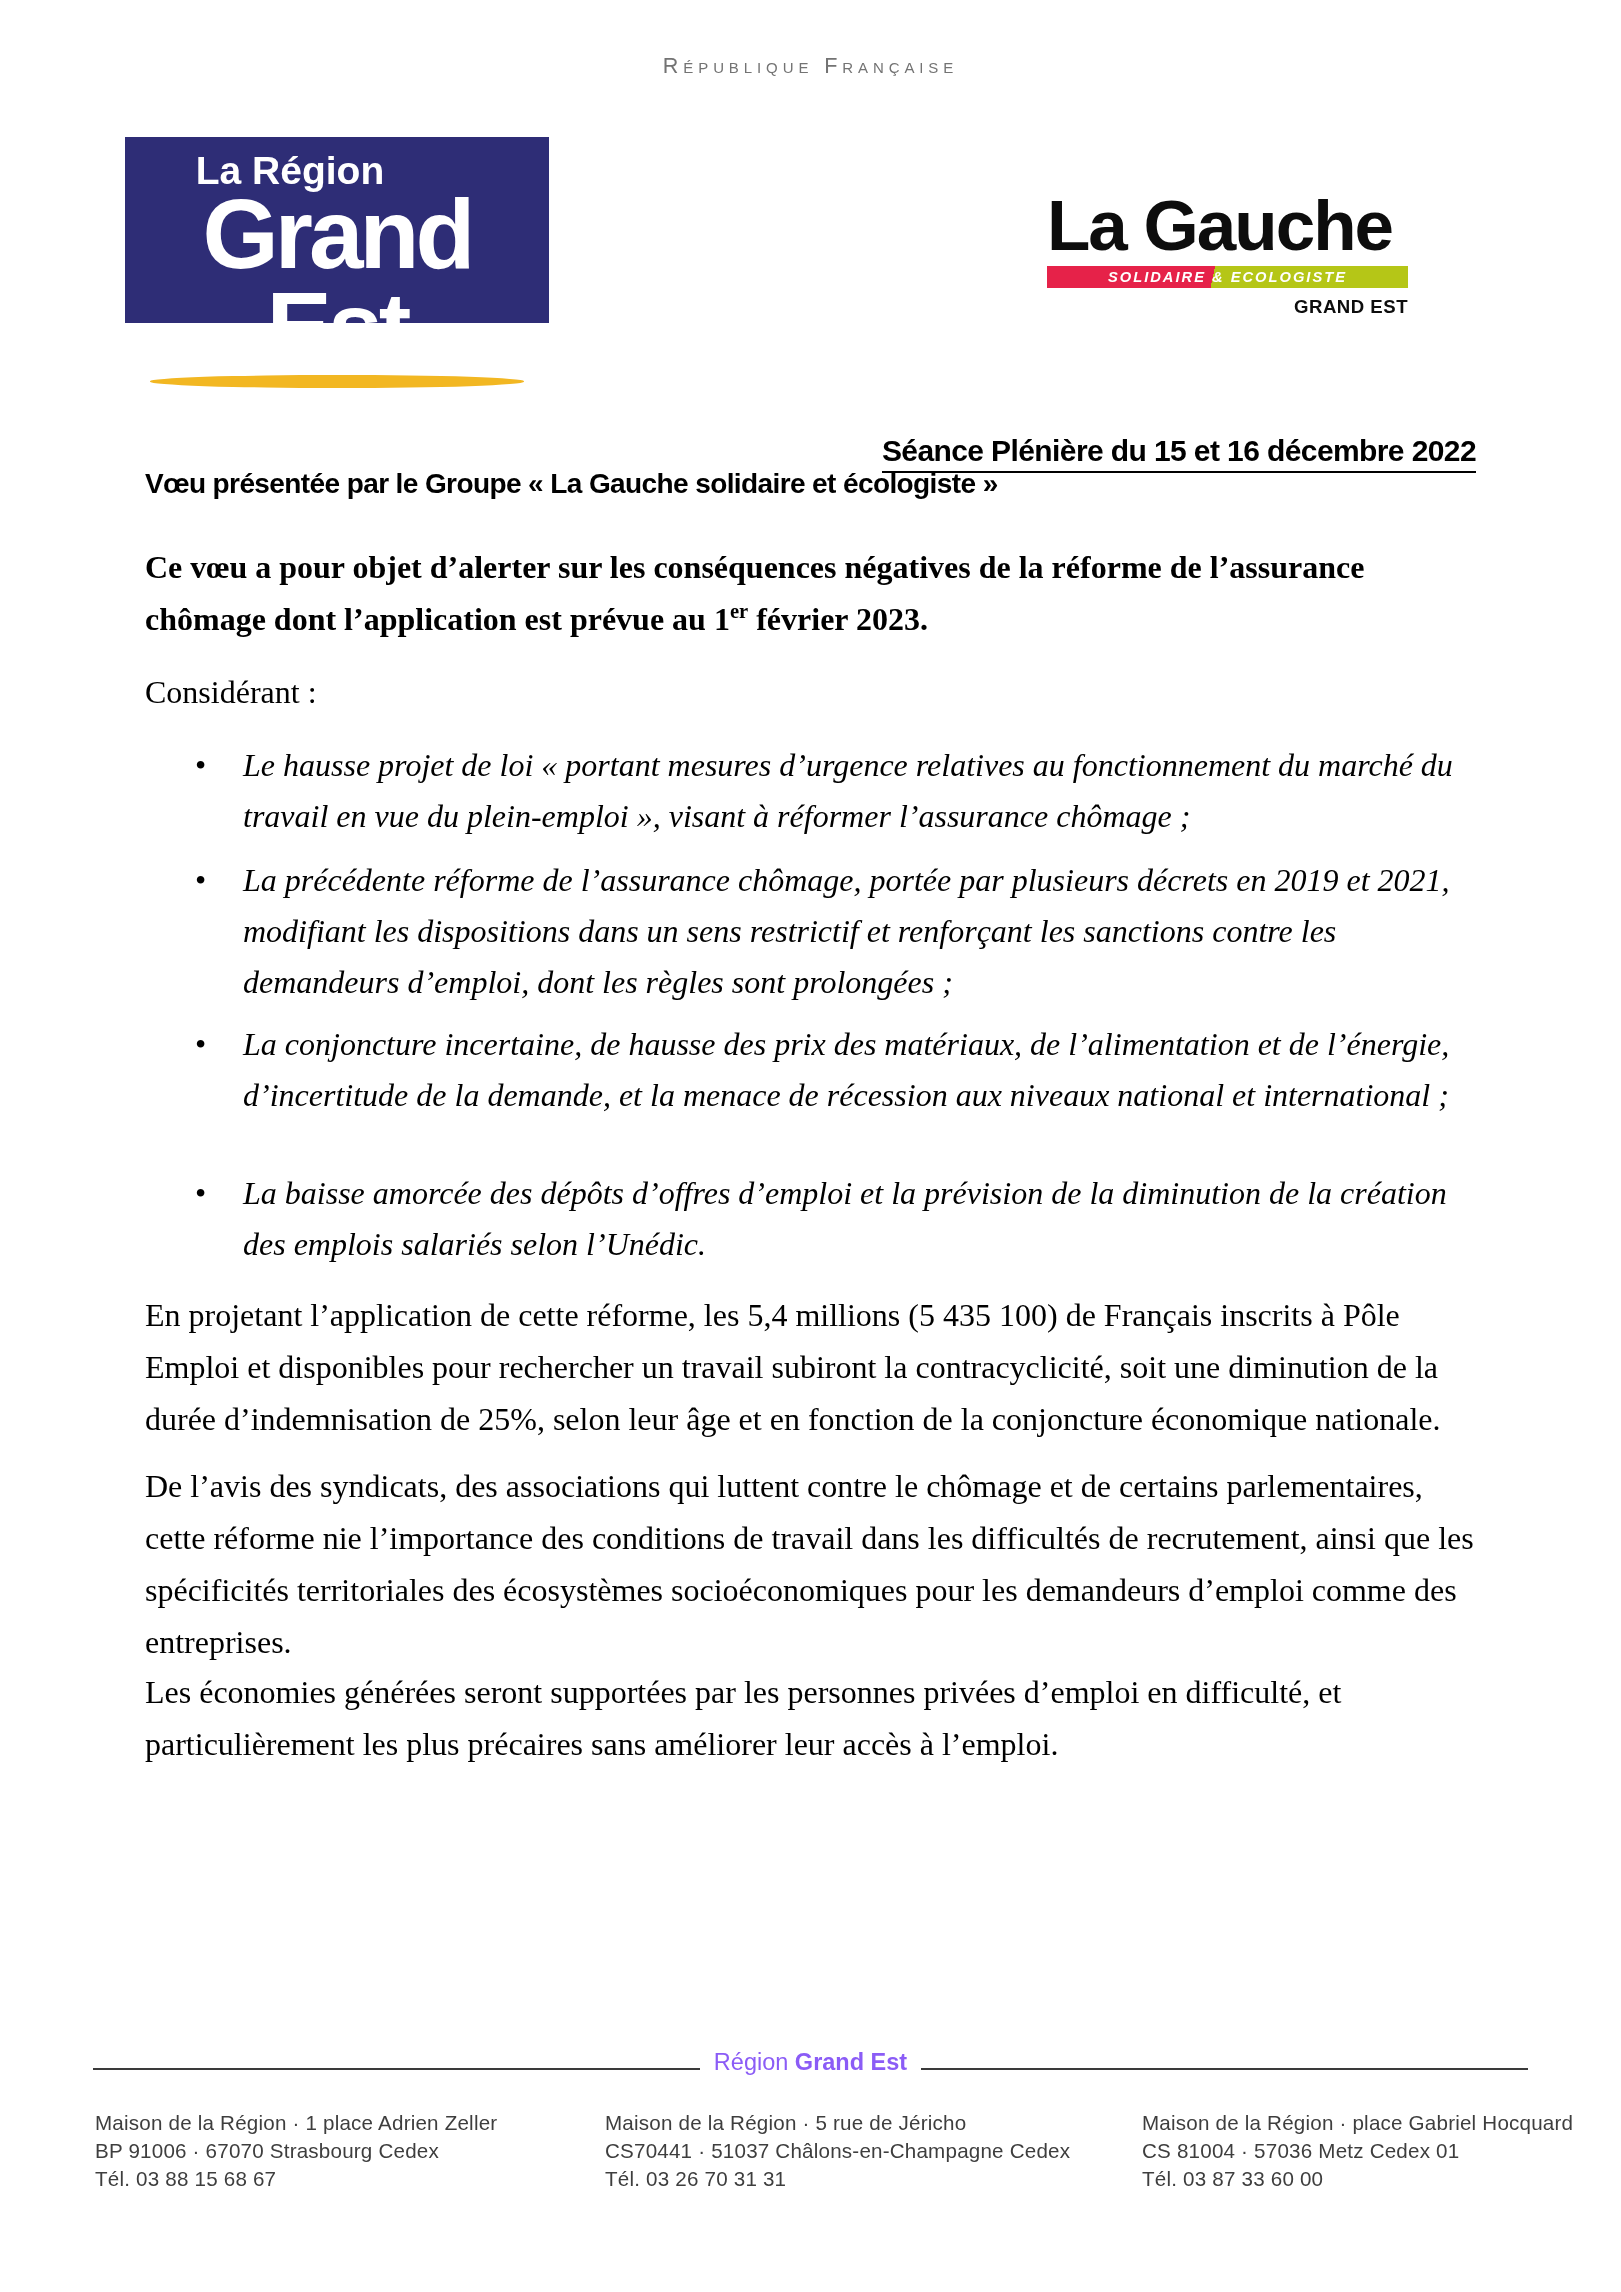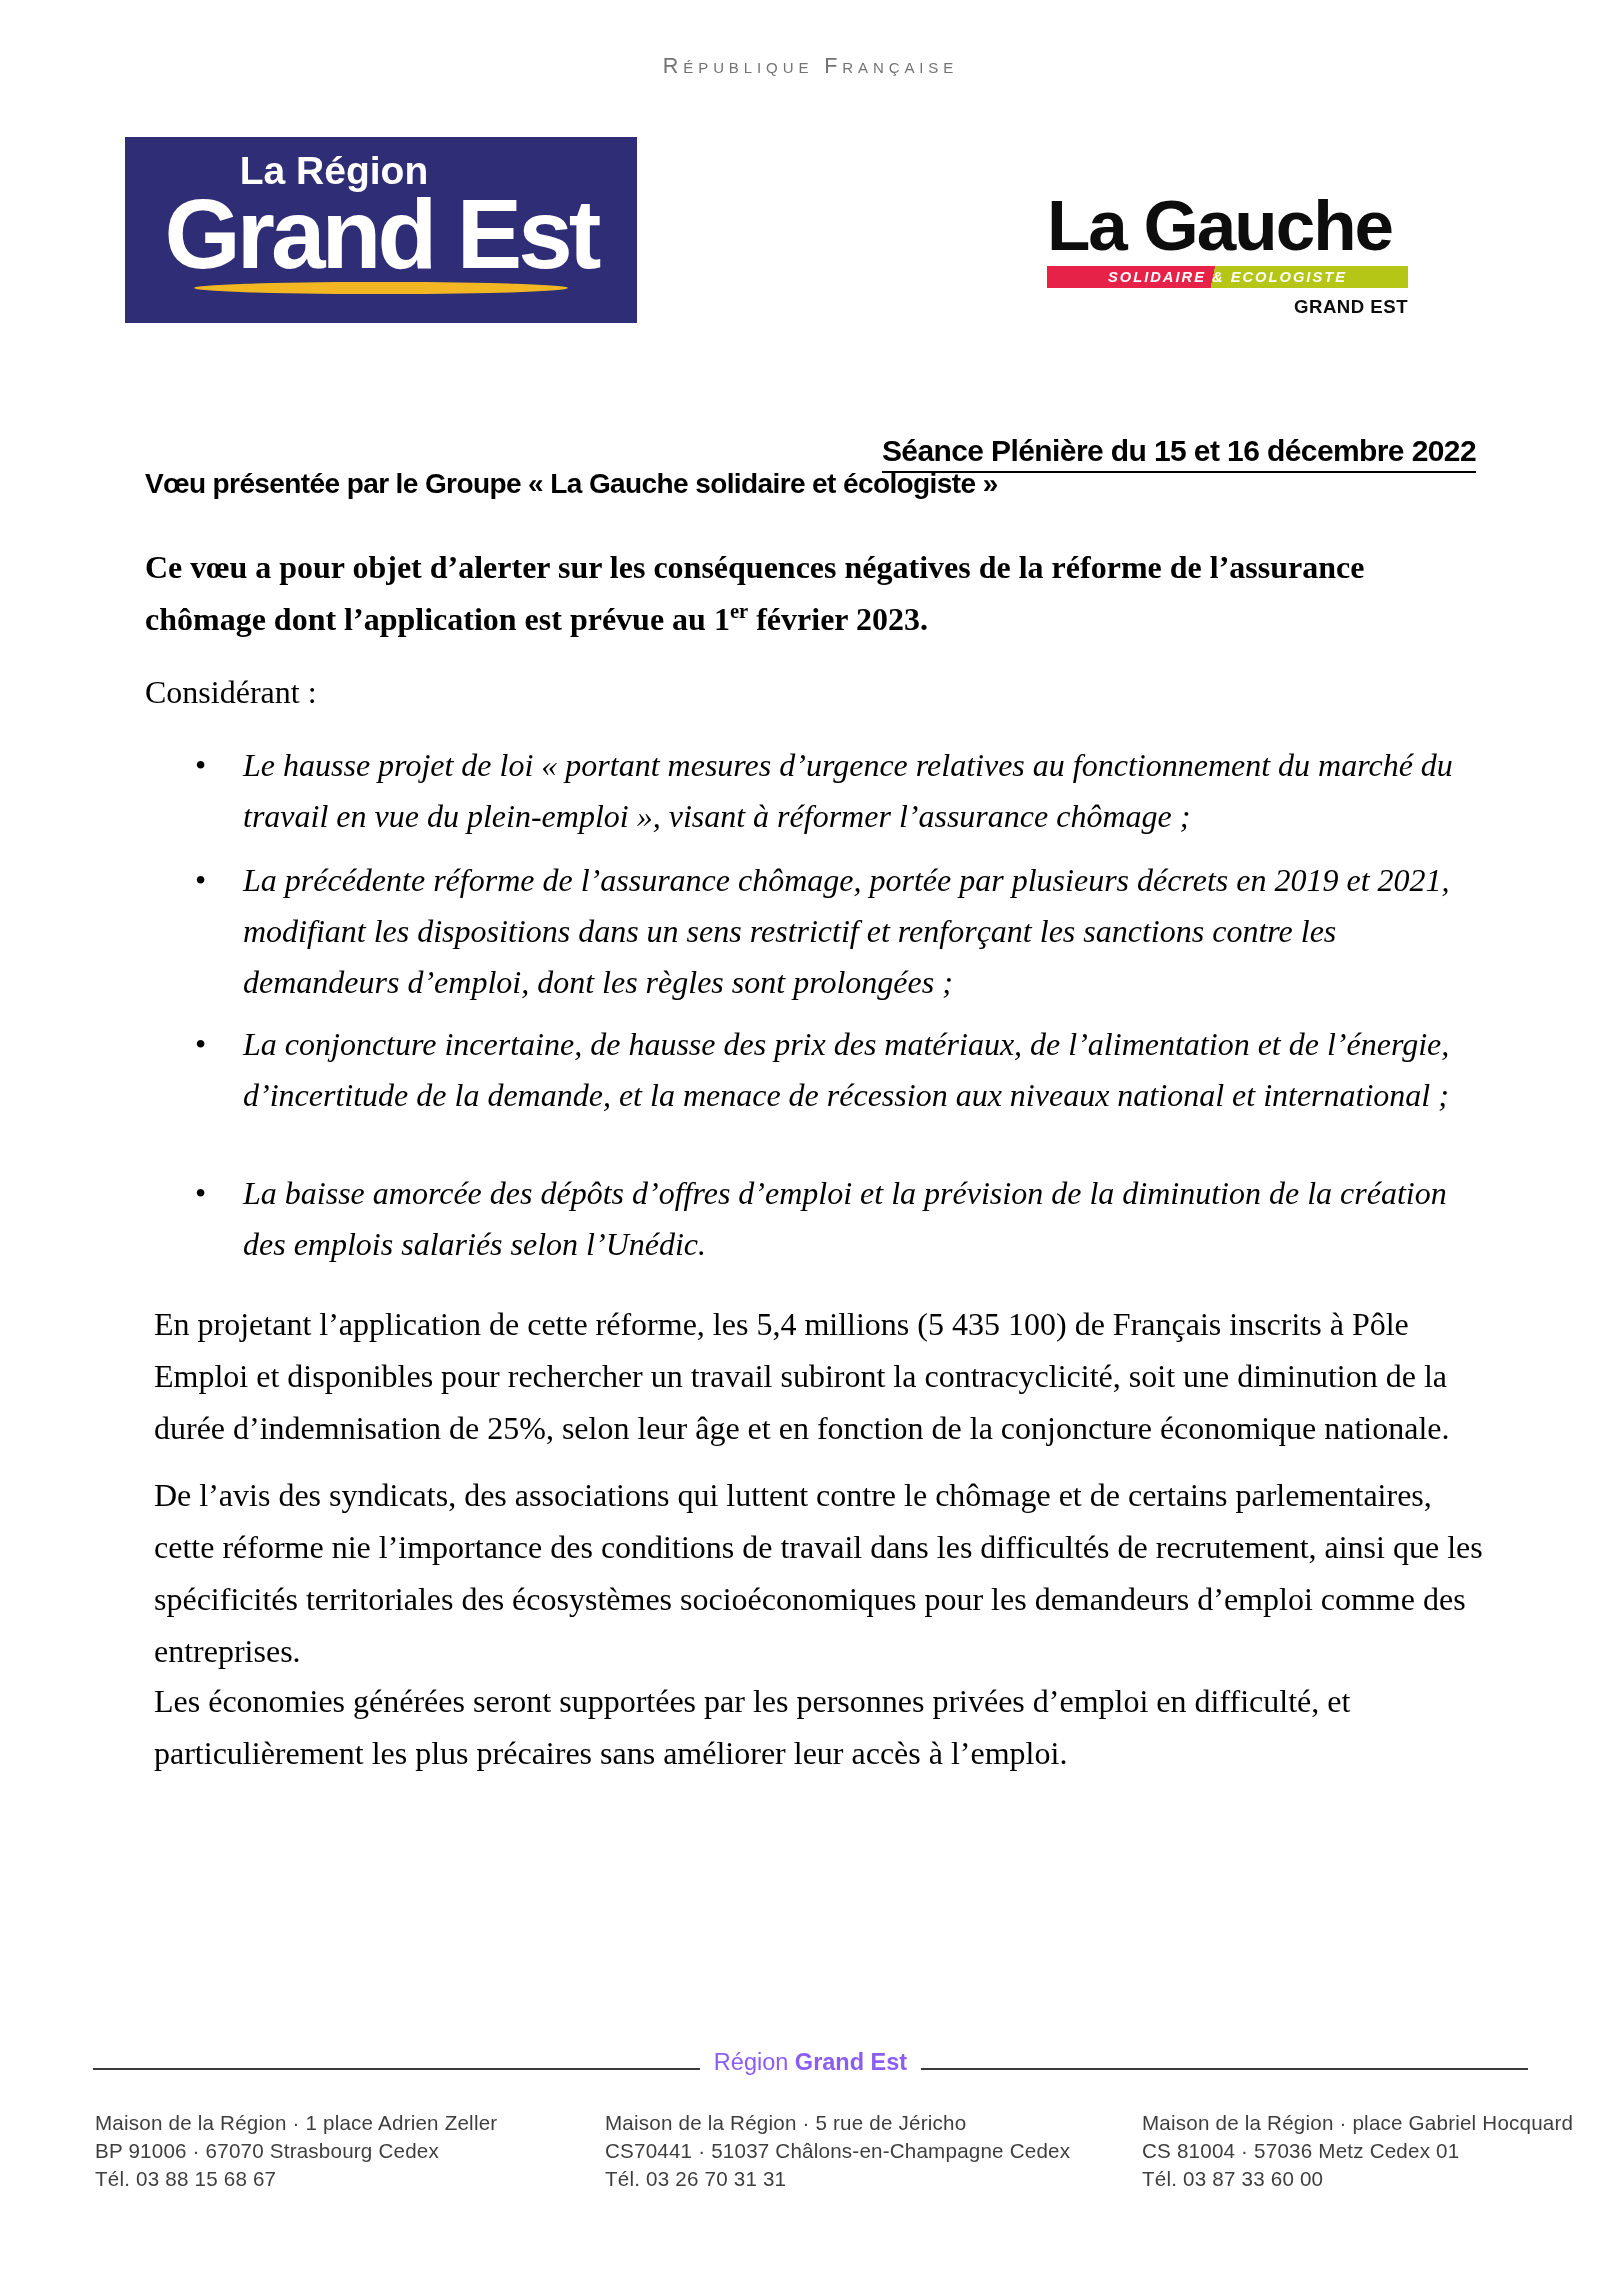--- a/index.html
+++ b/index.html
@@ -10,21 +10,21 @@
   }
   
   .rf-caption{
     position:absolute;top:53px;left:0;width:100%;
     text-align:center;font-family:"Liberation Sans", sans-serif;
     font-variant:small-caps;font-weight:500;font-size:21.6px;
     letter-spacing:4.9px;color:#737373;
   }
   
   .logo-region{
-    position:absolute;left:125px;top:137px;width:512px;height:186px;
+    position:absolute;left:125px;top:137px;width:424px;height:186px;
     background:#2e2d76;text-align:center;
     font-family:"Liberation Sans", sans-serif;color:#ffffff;
   }
   .lr-line1{margin-top:13.7px;font-size:39px;font-weight:700;line-height:1.0;transform:translateX(-47px);}
   .lr-line2{font-size:98px;font-weight:800;line-height:0.95;letter-spacing:-3.9px;margin-top:-2px;}
   .lr-swoosh{width:374px;height:12.7px;border-radius:50%;background:#f2b722;margin:1px auto 0;}
   
   .logo-gauche{
     position:absolute;left:1047px;top:190px;width:361px;
     font-family:"Liberation Sans", sans-serif;color:#0d0d0d;
@@ -60,21 +60,21 @@
   .intro sup{font-size:20.6px;line-height:0;}
   .considering{position:absolute;top:674px;left:145px;font-size:32px;}
   .bullet{
     position:absolute;left:145px;width:1335px;
     display:flex;font-style:italic;font-size:32px;line-height:51px;
   }
   .bullet .marker{flex:0 0 48px;margin-left:50px;font-style:normal;}
   .bullet .btxt{flex:1;}
   .b1{top:740px;} .b2{top:855px;} .b3{top:1019px;} .b4{top:1168px;}
   .para{
-    position:absolute;left:145px;width:1335px;margin:9px;
+    position:absolute;left:145px;width:1335px;margin:0;
     font-size:32px;line-height:52px;
   }
   .p1{top:1289px;} .p2{top:1460px;} .p3{top:1666px;}
   
   .footer-divider{
     position:absolute;top:2051px;left:93px;right:93px;
     display:flex;align-items:flex-end;
     font-family:"Liberation Sans", sans-serif;font-size:23.5px;color:#8b5cf6;
   }
   .footer-divider .rule{flex:1;border-top:2.9px solid #3a3a3a;margin-bottom:4.9px;}

